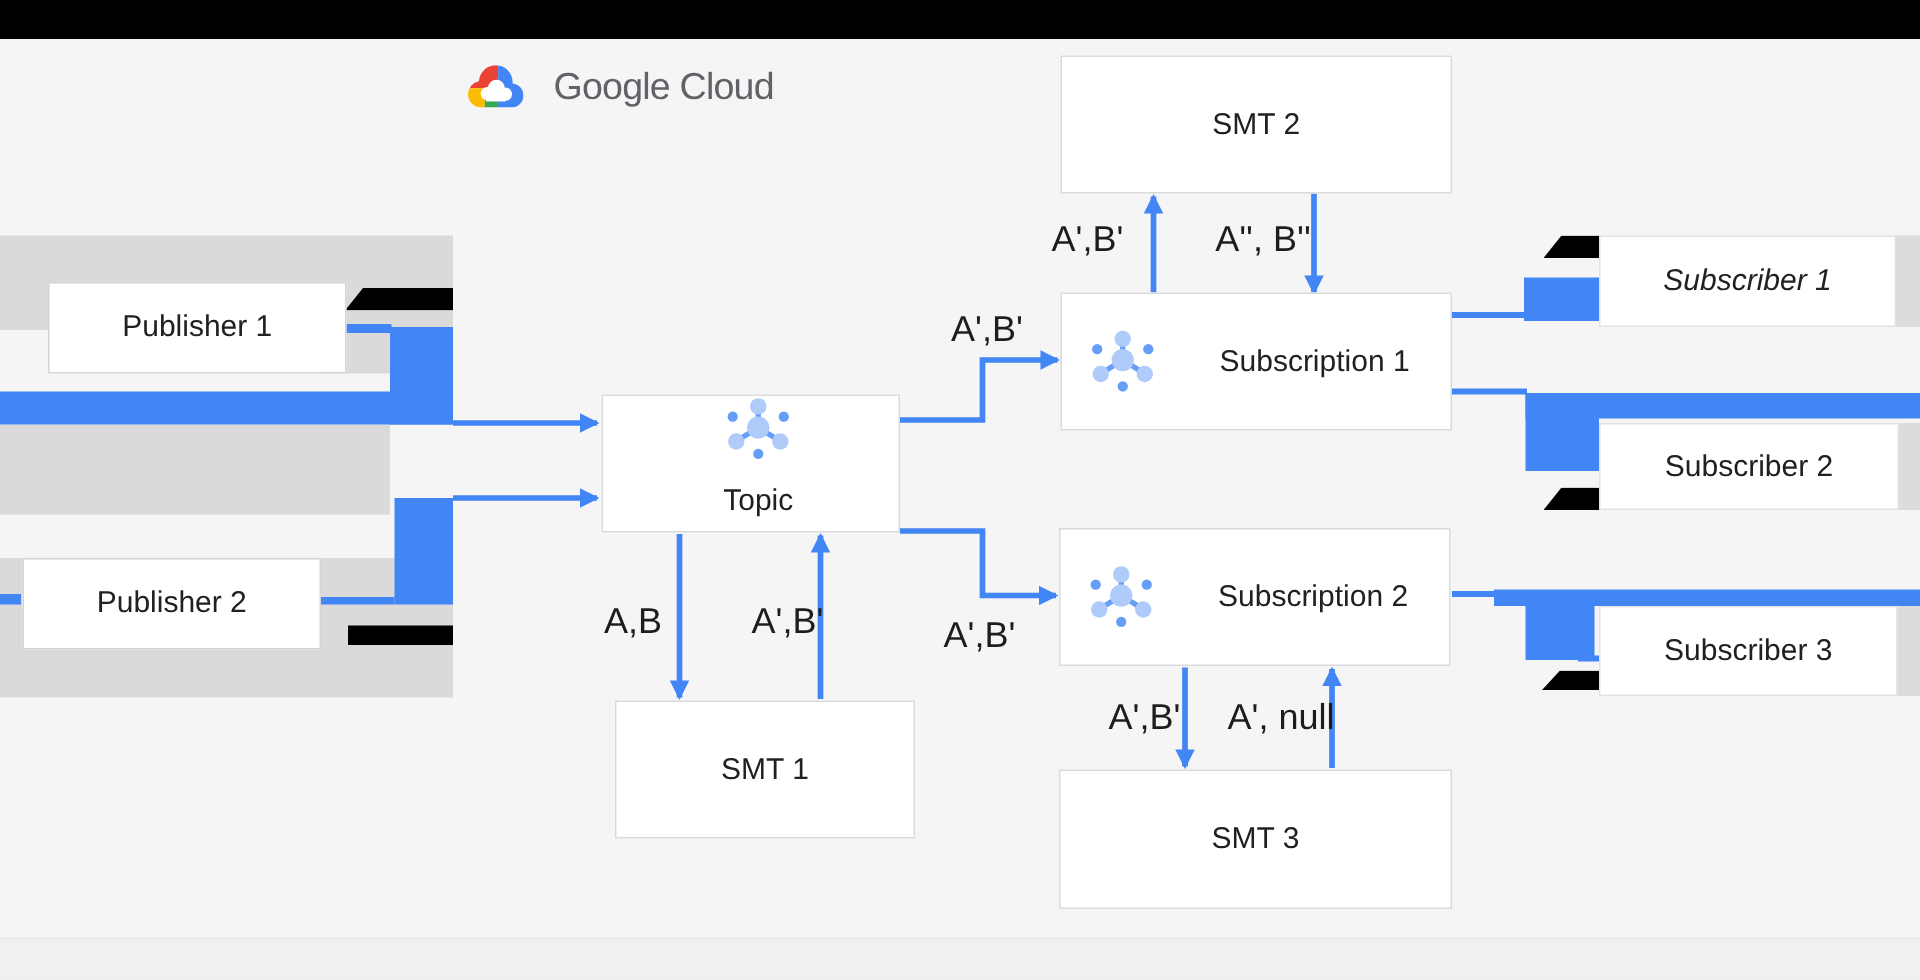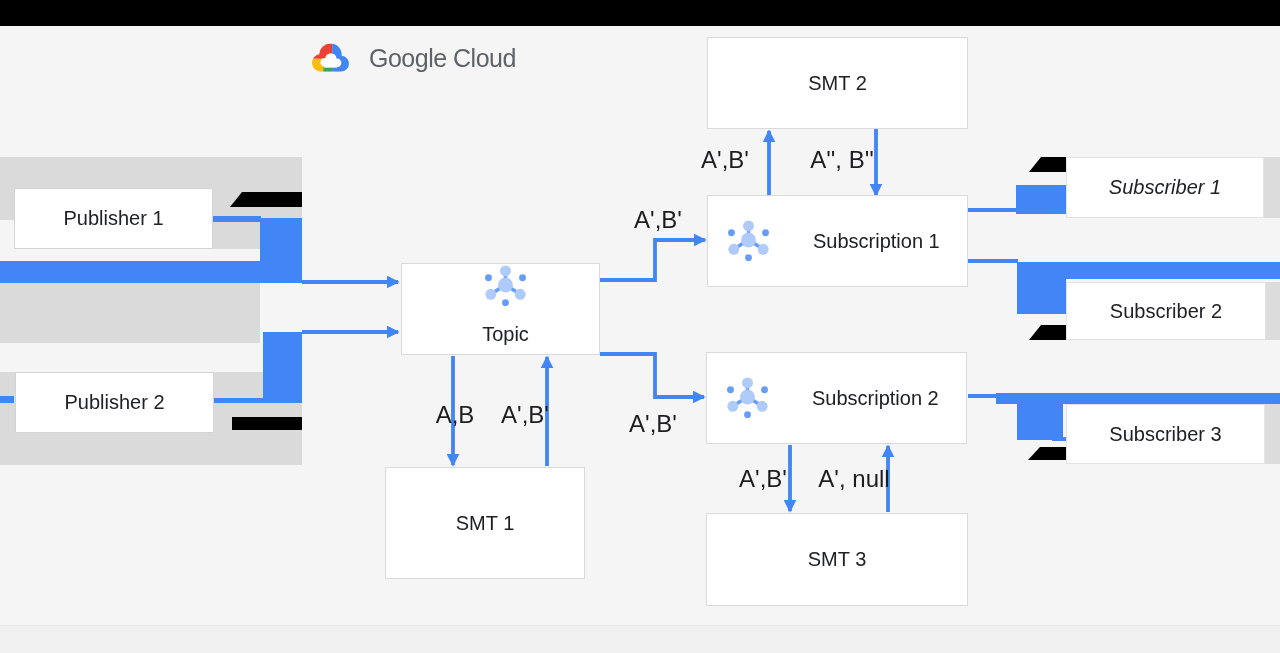--- a/index.html
+++ b/index.html
@@ -105,34 +105,34 @@
       <line x1="790" y1="445" x2="790" y2="511" marker-end="url(#ah)"></line>
       <line x1="888" y1="512" x2="888" y2="446" marker-end="url(#ah)"></line>
     </g>
     <g stroke="#4285f4" stroke-width="4" fill="none">
       <line x1="968" y1="210" x2="1017" y2="210"></line>
       <line x1="968" y1="261" x2="1018" y2="261"></line>
       <line x1="968" y1="396" x2="998" y2="396"></line>
     </g>
   </svg>
 
-  <div class="node pub" style="left:14px;top:188px;width:199px;height:61px;">
+  <div class="node pub" style="left:32px;top:188px;width:199px;height:61px;">
     <span>Publisher 1</span>
   </div>
   <div class="node pub" style="left:15px;top:372px;width:199px;height:61px;">
     <span>Publisher 2</span>
   </div>
 
   <div class="node topic" style="left:401px;top:263px;width:199px;height:92px;">
     <svg class="psicon">
         <use href="#pubsub"></use>
       </svg>
     <span>Topic</span>
   </div>
-  <div class="node" style="left:385px;top:467px;width:200px;height:112px;">
+  <div class="node" style="left:410px;top:467px;width:200px;height:92px;">
     <span>SMT 1</span>
   </div>
 
   <div class="node" style="left:707px;top:37px;width:261px;height:92px;">
     <span>SMT 2</span>
   </div>
   <div class="node sub" style="left:707px;top:195px;width:261px;height:92px;">
     <svg class="psicon">
         <use href="#pubsub"></use>
       </svg>
@@ -151,21 +151,21 @@
   <div class="node subscriber" style="left:1066px;top:157px;width:198px;height:61px;font-style:italic;">
     <span>Subscriber 1</span>
   </div>
   <div class="node subscriber" style="left:1066px;top:282px;width:200px;height:58px;">
     <span>Subscriber 2</span>
   </div>
   <div class="node subscriber" style="left:1066px;top:404px;width:199px;height:60px;">
     <span>Subscriber 3</span>
   </div>
 
-  <span class="edge-label" style="left:422px;top:415px;margin-left:33px;">A,B</span>
+  <span class="edge-label" style="left:422px;top:415px;">A,B</span>
   <span class="edge-label" style="left:525px;top:415px;">A',B'</span>
   <span class="edge-label" style="left:658px;top:220px;">A',B'</span>
   <span class="edge-label" style="left:725px;top:160px;">A',B'</span>
   <span class="edge-label" style="left:842px;top:160px;">A'', B''</span>
   <span class="edge-label" style="left:653px;top:424px;">A',B'</span>
   <span class="edge-label" style="left:763px;top:479px;">A',B'</span>
   <span class="edge-label" style="left:854px;top:479px;">A', null</span>
 
   <div id="logo">
     <svg class="psicon" width="46" height="40" viewBox="0 0 56 44">

